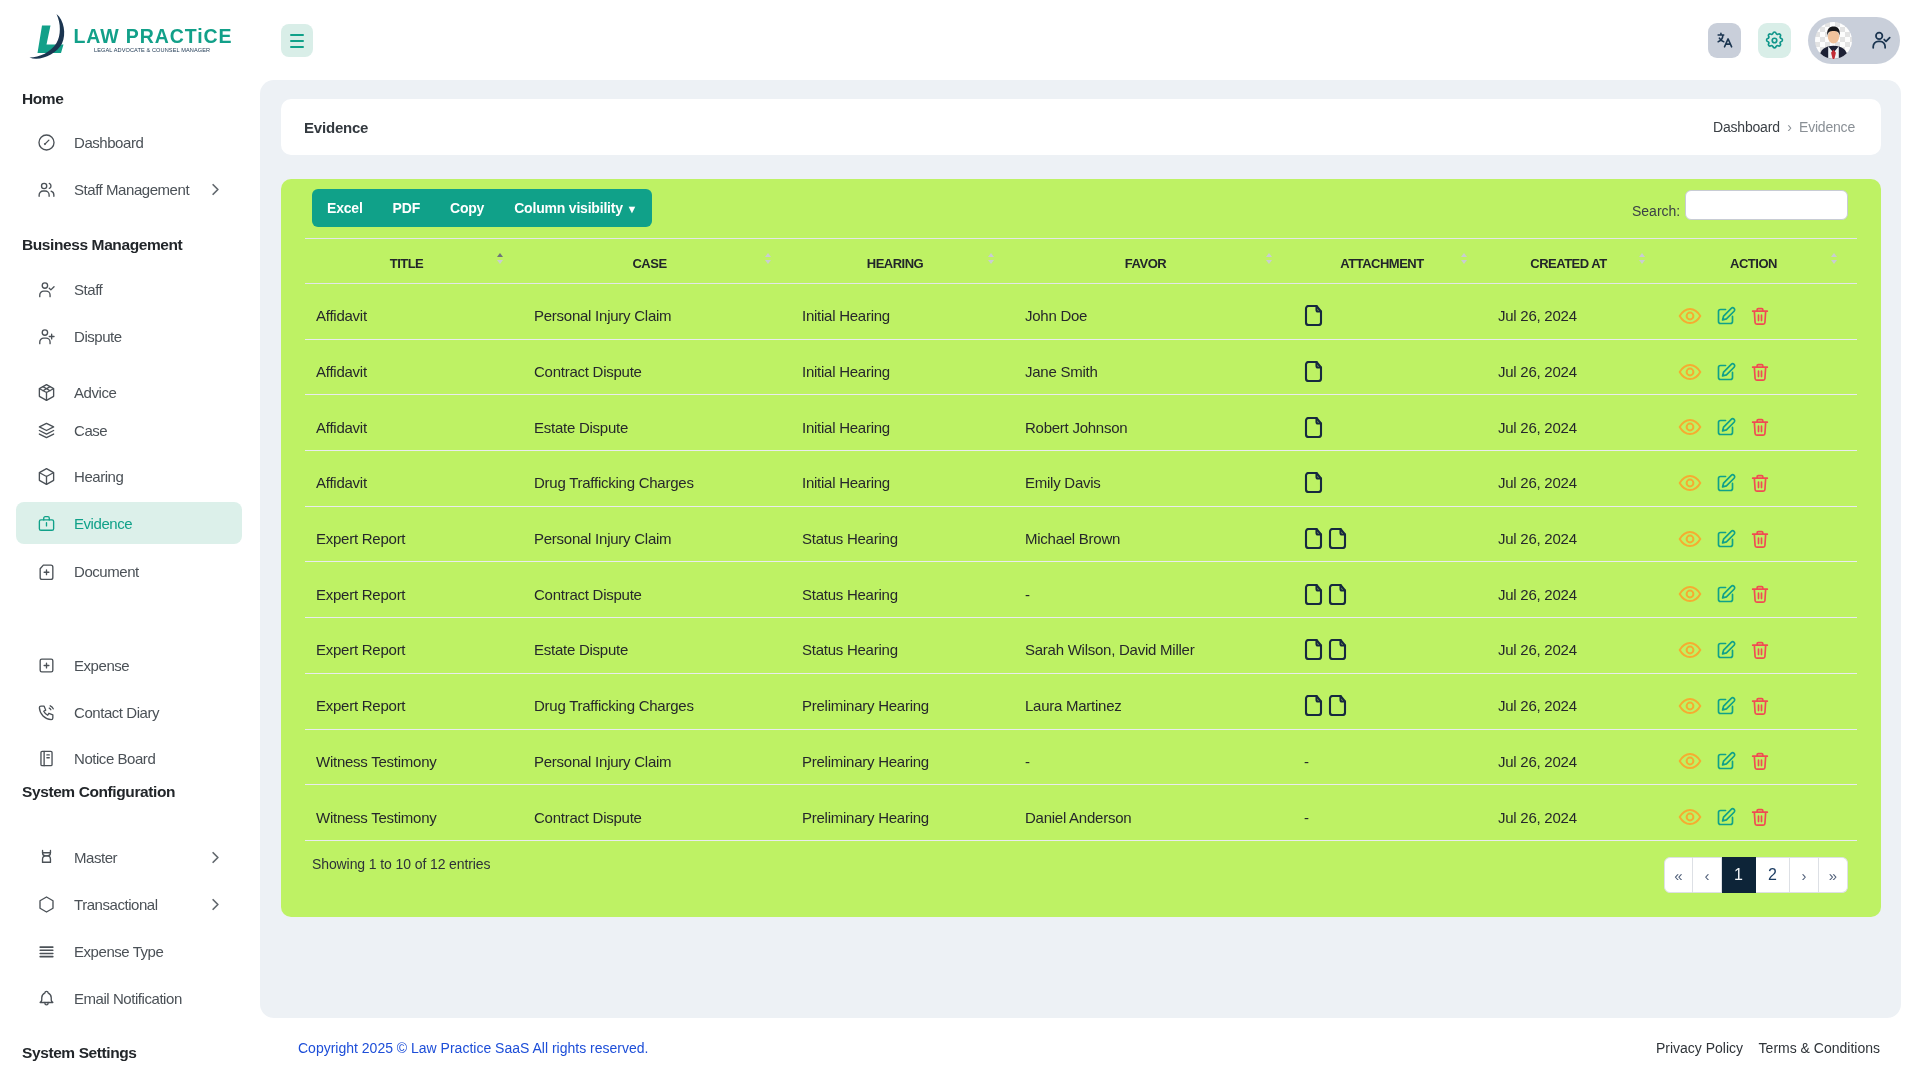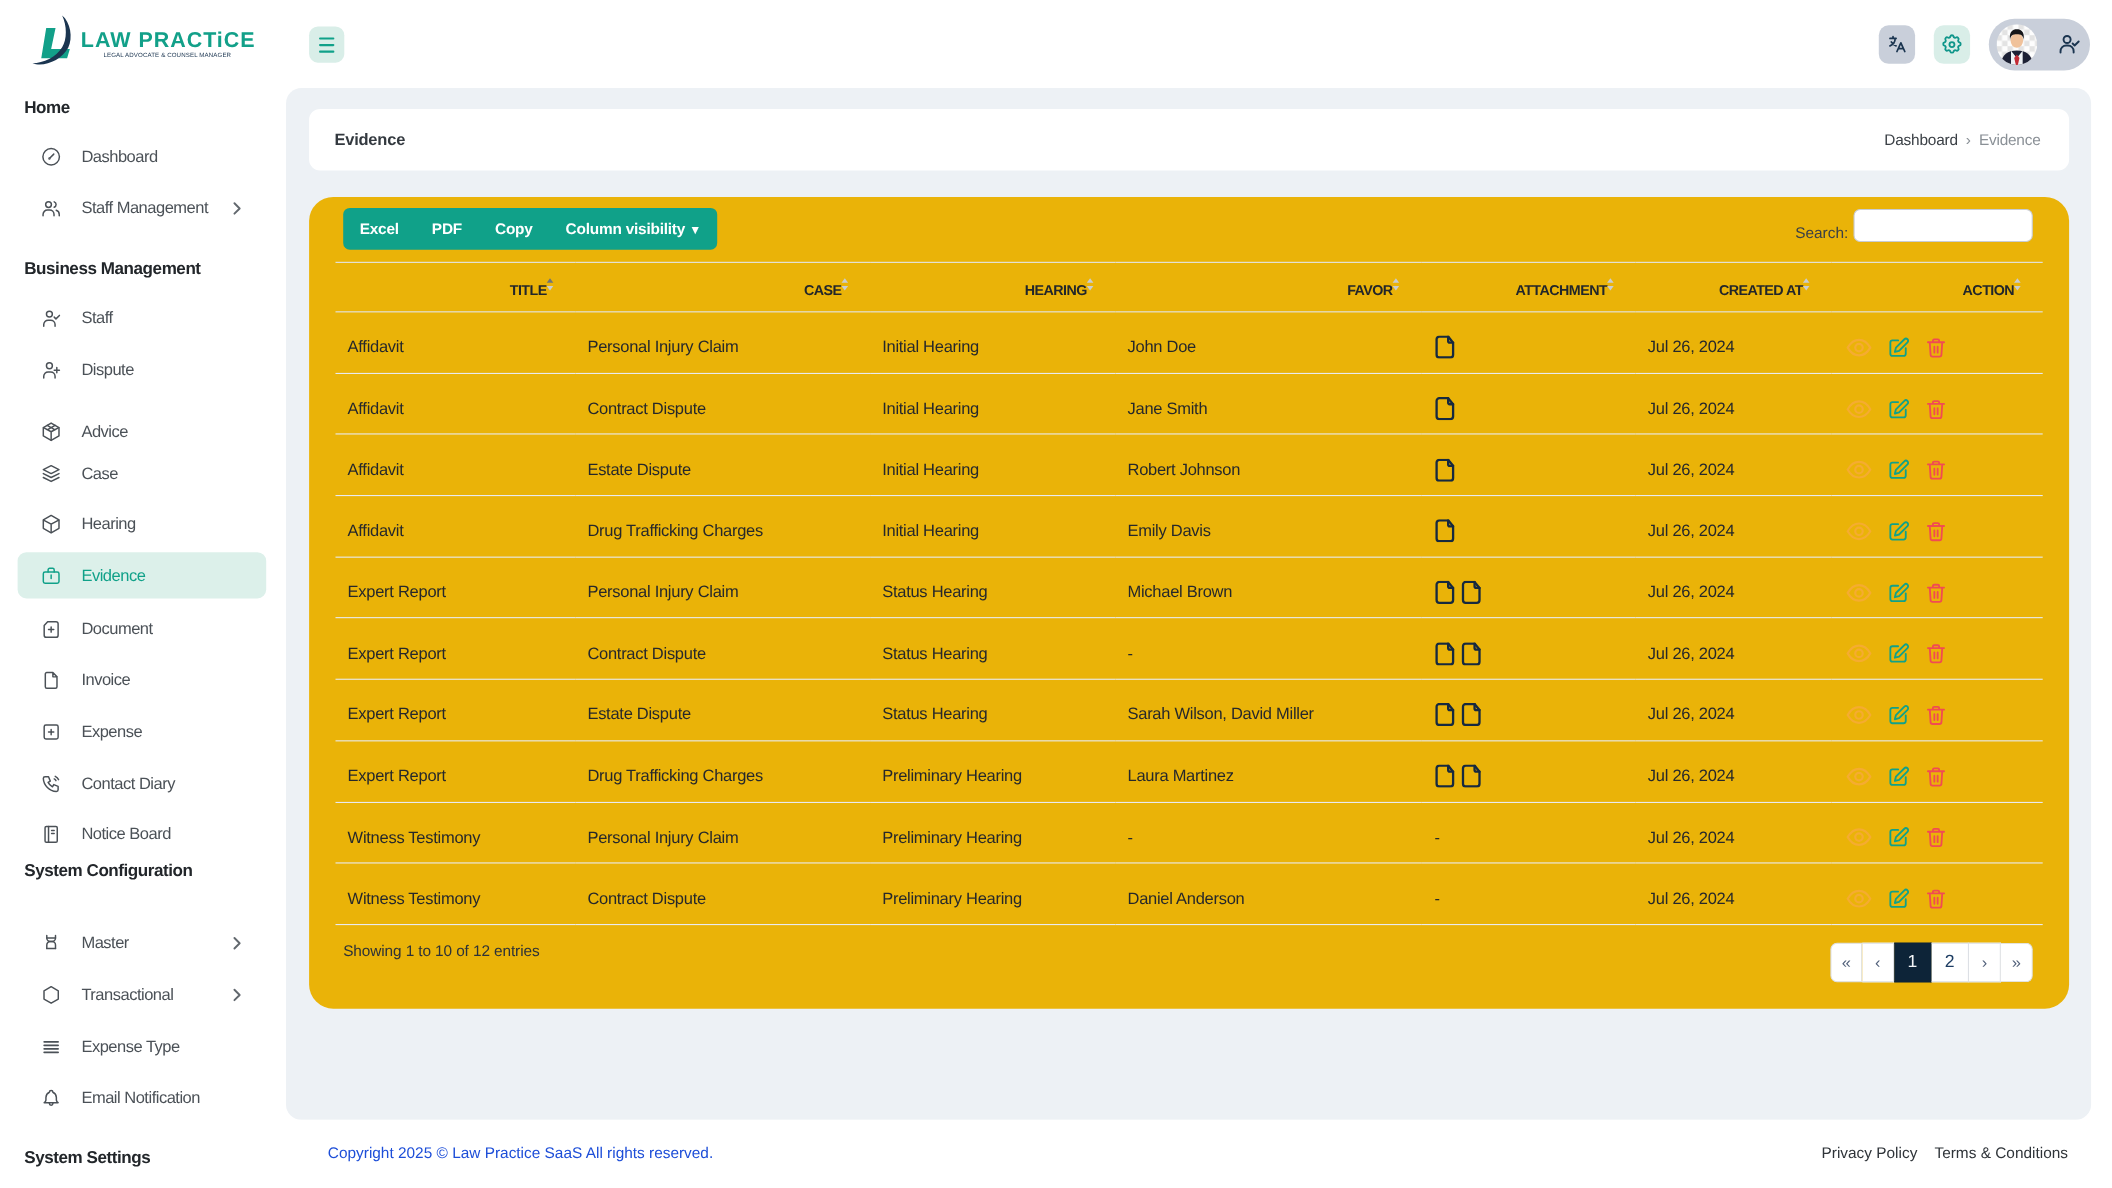--- a/index.html
+++ b/index.html
@@ -4,21 +4,21 @@
 <style>
 * { margin:0; padding:0; box-sizing:border-box; }
 html,body { width:1920px; height:1080px; overflow:hidden; background:#fff;
   font-family:"Liberation Sans", sans-serif; }
 
 #panel { position:absolute; left:260px; top:80px; width:1641px; height:938px;
   background:#edf1f5; border-radius:14px; }
 #card1 { position:absolute; left:21px; top:19px; width:1600px; height:56px;
   background:#fff; border-radius:10px; }
 #card2 { position:absolute; left:21px; top:99px; width:1600px; height:738px;
-  background:#eab308; border-radius:22px; }
+  background:#bef264; border-radius:10px; }
 #footer { position:absolute; left:260px; top:1018px; width:1660px; height:62px; background:#fff; }
 #copyr { position:absolute; left:38px; top:22px; font-size:14px; color:#1d4ed8; }
 #flinks { position:absolute; right:40px; top:22px; font-size:14px; color:#2f3439; }
 
 #hamb { position:absolute; left:281px; top:24px; width:32px; height:33px;
   background:#d9eee8; border-radius:8px; }
 #hamb b { position:absolute; left:9px; width:14px; height:2.4px; background:#10a189; border-radius:2px; }
 .icbtn { position:absolute; top:23px; width:33px; height:35px; border-radius:9px;
   display:flex; align-items:center; justify-content:center; }
 #btn-tr { left:1708px; background:#c9cfda; }
@@ -46,21 +46,21 @@
   border-radius:6px; display:flex; align-items:center; color:#fff; font-size:14px;
   font-weight:bold; letter-spacing:-0.2px;}
 #btngroup div { padding:0 15px; }
 #searchlbl { position:absolute; left:1351px; top:24px; font-size:14px; color:#3b4046;}
 #searchbox { position:absolute; left:1404px; top:11px; width:163px; height:30px;
   border:1px solid #c8ccd4; border-radius:6px; background:#fff;}
 
 table { position:absolute; left:24px; top:59px; width:1552px; border-collapse:collapse;
   table-layout:fixed; font-size:15px; color:#26282b; letter-spacing:-0.25px;}
 th { border-top:1px solid #e3e6ea; border-bottom:1px solid #e3e6ea; height:45px;
-  text-align:right; padding:4px 26px 0 11px; font-size:13px; letter-spacing:-0.5px;
+  text-align:center; padding:4px 26px 0 11px; font-size:13px; letter-spacing:-0.5px;
   color:#22262a; position:relative;margin-top:40px; }
 td { border-bottom:1px solid #e9ebef; height:55.7px; padding:9px 8px 0 11px; vertical-align:middle; }
 th .sort { position:absolute; right:18px; top:50%; transform:translateY(-50%); width:8px; height:16px;}
 .arrow-up { width:0;height:0;border-left:3.5px solid transparent;border-right:3.5px solid transparent;
   border-bottom:4.5px solid #c9cdd2; margin-bottom:2.5px;}
 .arrow-dn { width:0;height:0;border-left:3.5px solid transparent;border-right:3.5px solid transparent;
   border-top:4.5px solid #c9cdd2;}
 .arrow-up.on { border-bottom-color:#6f7479; }
 .act svg { margin-right:14px; vertical-align:middle;} .act { padding-left:13px !important; }
 .att svg { vertical-align:middle; margin-right:5px;}
@@ -437,26 +437,20 @@
         <path d="M8.5 7.5V5.2A1.8 1.8 0 0 1 10.3 3.4h3.4a1.8 1.8 0 0 1 1.8 1.8v2.3M12 11v4"></path>
       </svg>
       <span>Evidence</span>
     </div>
 <div class="mi" style="top:571px">
       <svg viewBox="0 0 24 24" fill="none" stroke="currentColor" stroke-width="1.7" stroke-linecap="round" stroke-linejoin="round">
         <path d="M8 4h9.5A2.5 2.5 0 0 1 20 6.5v13A2.5 2.5 0 0 1 17.5 22h-11A2.5 2.5 0 0 1 4 19.5v-11z"></path>
         <path d="M12 10v6M9 13h6"></path>
       </svg>
       <span>Document</span>
-    </div>
-<div class="mi" style="top:618px">
-      <svg viewBox="0 0 24 24" fill="none" stroke="currentColor" stroke-width="1.7" stroke-linecap="round" stroke-linejoin="round">
-        <path d="M14 3v5h5M14 3H7a1.7 1.7 0 0 0-1.7 1.7v14.6A1.7 1.7 0 0 0 7 21h10a1.7 1.7 0 0 0 1.7-1.7V8z"></path>
-      </svg>
-      <span>Invoice</span>
     </div>
 <div class="mi" style="top:665px">
       <svg viewBox="0 0 24 24" fill="none" stroke="currentColor" stroke-width="1.7" stroke-linecap="round" stroke-linejoin="round">
         <rect x="4" y="4" width="16" height="16" rx="2"></rect>
         <path d="M12 9v6M9 12h6"></path>
       </svg>
       <span>Expense</span>
     </div>
 <div class="mi" style="top:712px">
       <svg viewBox="0 0 24 24" fill="none" stroke="currentColor" stroke-width="1.7" stroke-linecap="round" stroke-linejoin="round">

